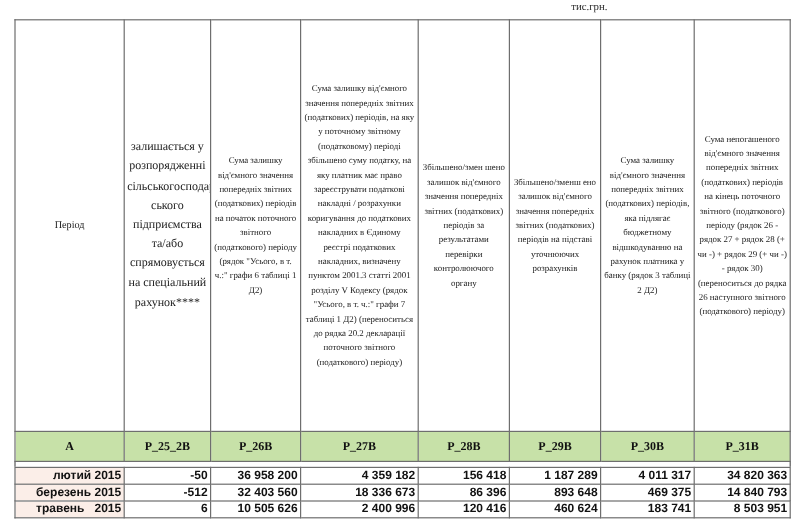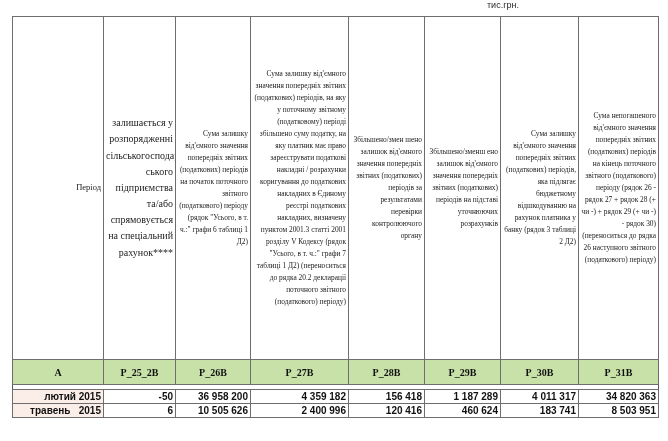--- a/index.html
+++ b/index.html
@@ -6,42 +6,42 @@
   body{
     width:668px;height:441px;
     background:#ffffff;
     font-family:"Liberation Serif", serif;
     position:relative;
     color:#1a1a1a;
     overflow:hidden;
   }
   .unit-label{
     position:absolute;
-    left:487px;top:0px;
-    font-family:Liberation Sans, sans-serif;
+    left:476px;top:0px;
+    font-family:Liberation Serif, serif;
     font-size:9px;
     color:#2b2b2b;
   }
   table.decl{
     position:absolute;
     left:12px;top:16px;
     width:646px;
     border-collapse:collapse;
     table-layout:fixed;
     border:1.5px solid #5a5a5a;
   }
   table.decl td{
     border:1px solid #6e6e6e;
     overflow:hidden;
   }
   
   tr.header-row td{
     height:340px;
     vertical-align:middle;
-    text-align:right;
+    text-align:center;
     font-size:7.4px;
     line-height:1.62;
     padding:1px 2px;
     color:#222;
   }
   tr.header-row td:first-child{font-size:8.5px;}
   tr.header-row td:nth-child(2){font-size:10px;}
   
   tr.code-row td{
     height:22px;
@@ -121,20 +121,30 @@
         <td class="period">лютий 2015</td>
         <td>-50</td>
         <td>36 958 200</td>
         <td>4 359 182</td>
         <td>156 418</td>
         <td>1 187 289</td>
         <td>4 011 317</td>
         <td>34 820 363</td>
       </tr>
       <tr class="data-row">
+        <td class="period">березень 2015</td>
+        <td>-512</td>
+        <td>32 403 560</td>
+        <td>18 336 673</td>
+        <td>86 396</td>
+        <td>893 648</td>
+        <td>469 375</td>
+        <td>14 840 793</td>
+      </tr>
+      <tr class="data-row">
         <td class="period">травень   2015</td>
         <td>6</td>
         <td>10 505 626</td>
         <td>2 400 996</td>
         <td>120 416</td>
         <td>460 624</td>
         <td>183 741</td>
         <td>8 503 951</td>
       </tr>
     </tbody>

